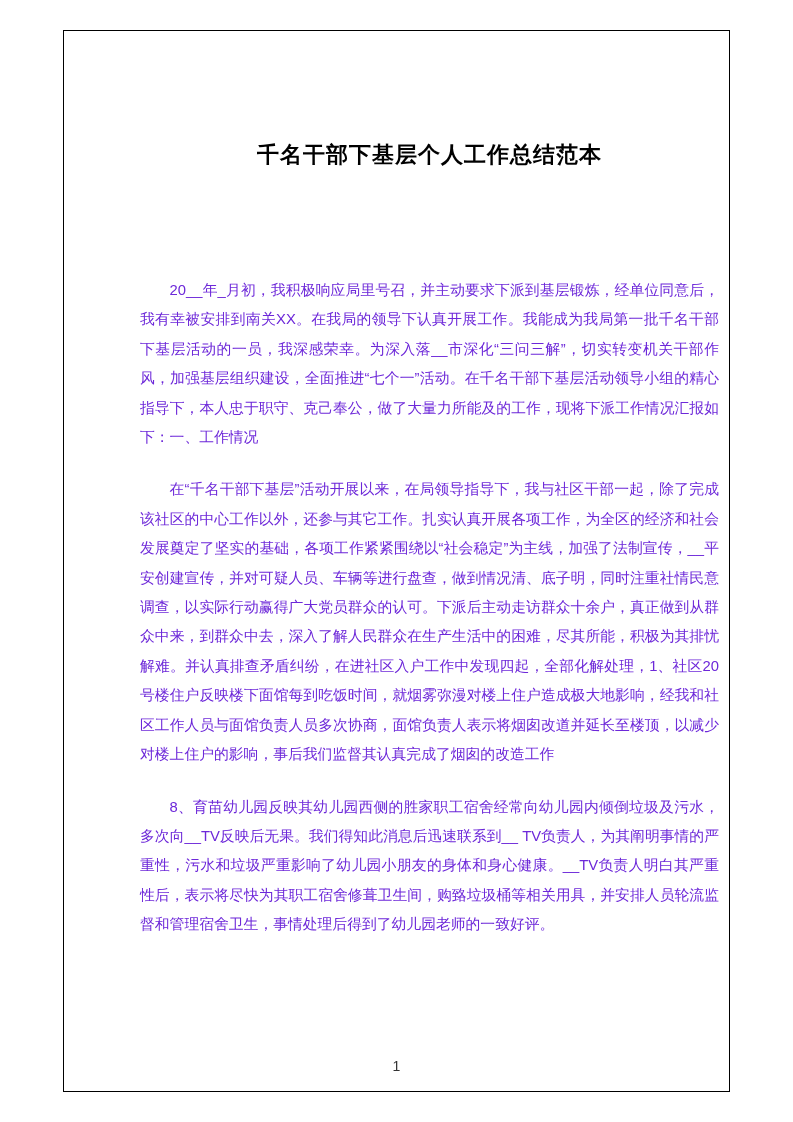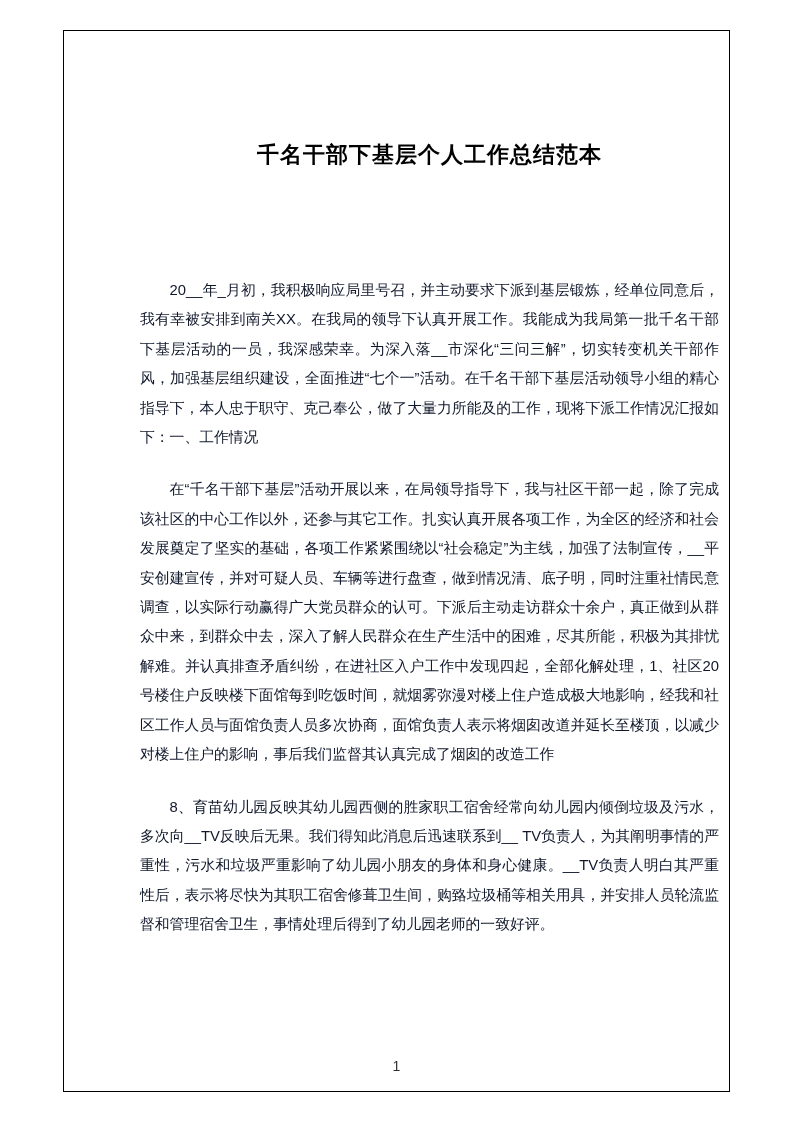--- a/index.html
+++ b/index.html
@@ -40,21 +40,21 @@
     letter-spacing: 1px;
     line-height: 26px;
   }
   .body-text {
     margin-top: 108px;
   }
   .para {
     margin: 0 0 23px 0;
     font-size: 14.8px;
     line-height: 29.4px;
-    color: #0f172a;
+    color: #6d28d9;
     text-align: justify;
     text-indent: 2em;
     word-break: break-all;
   }
   .page-number {
     position: absolute;
     left: 0;
     right: 0;
     bottom: 48px;
     text-align: center;

